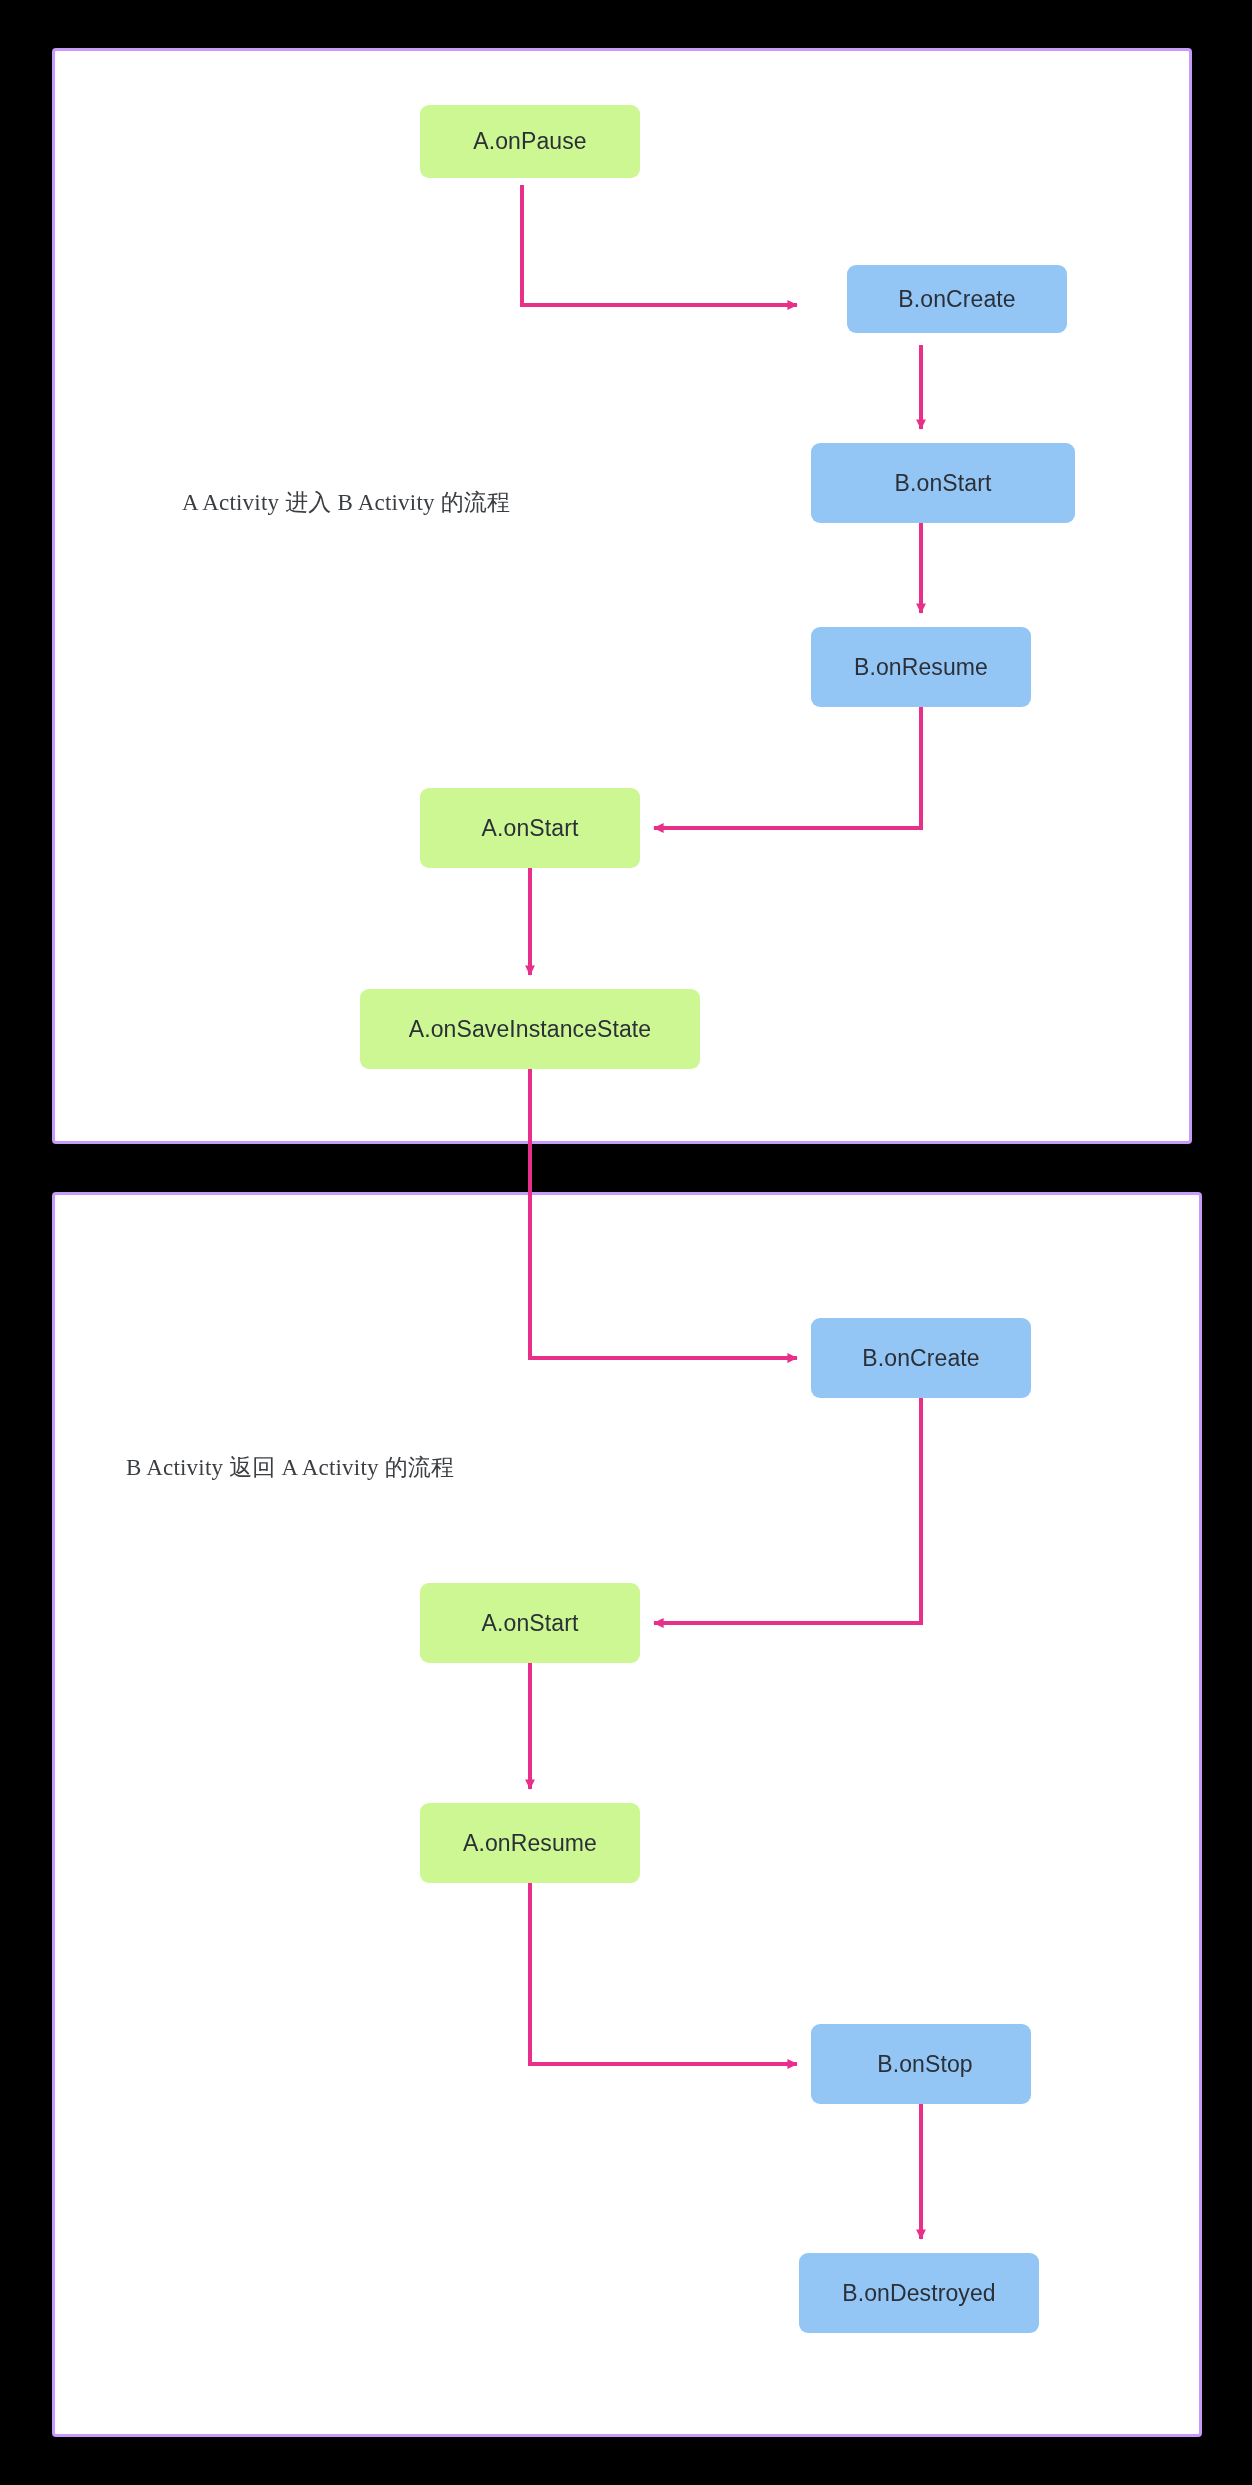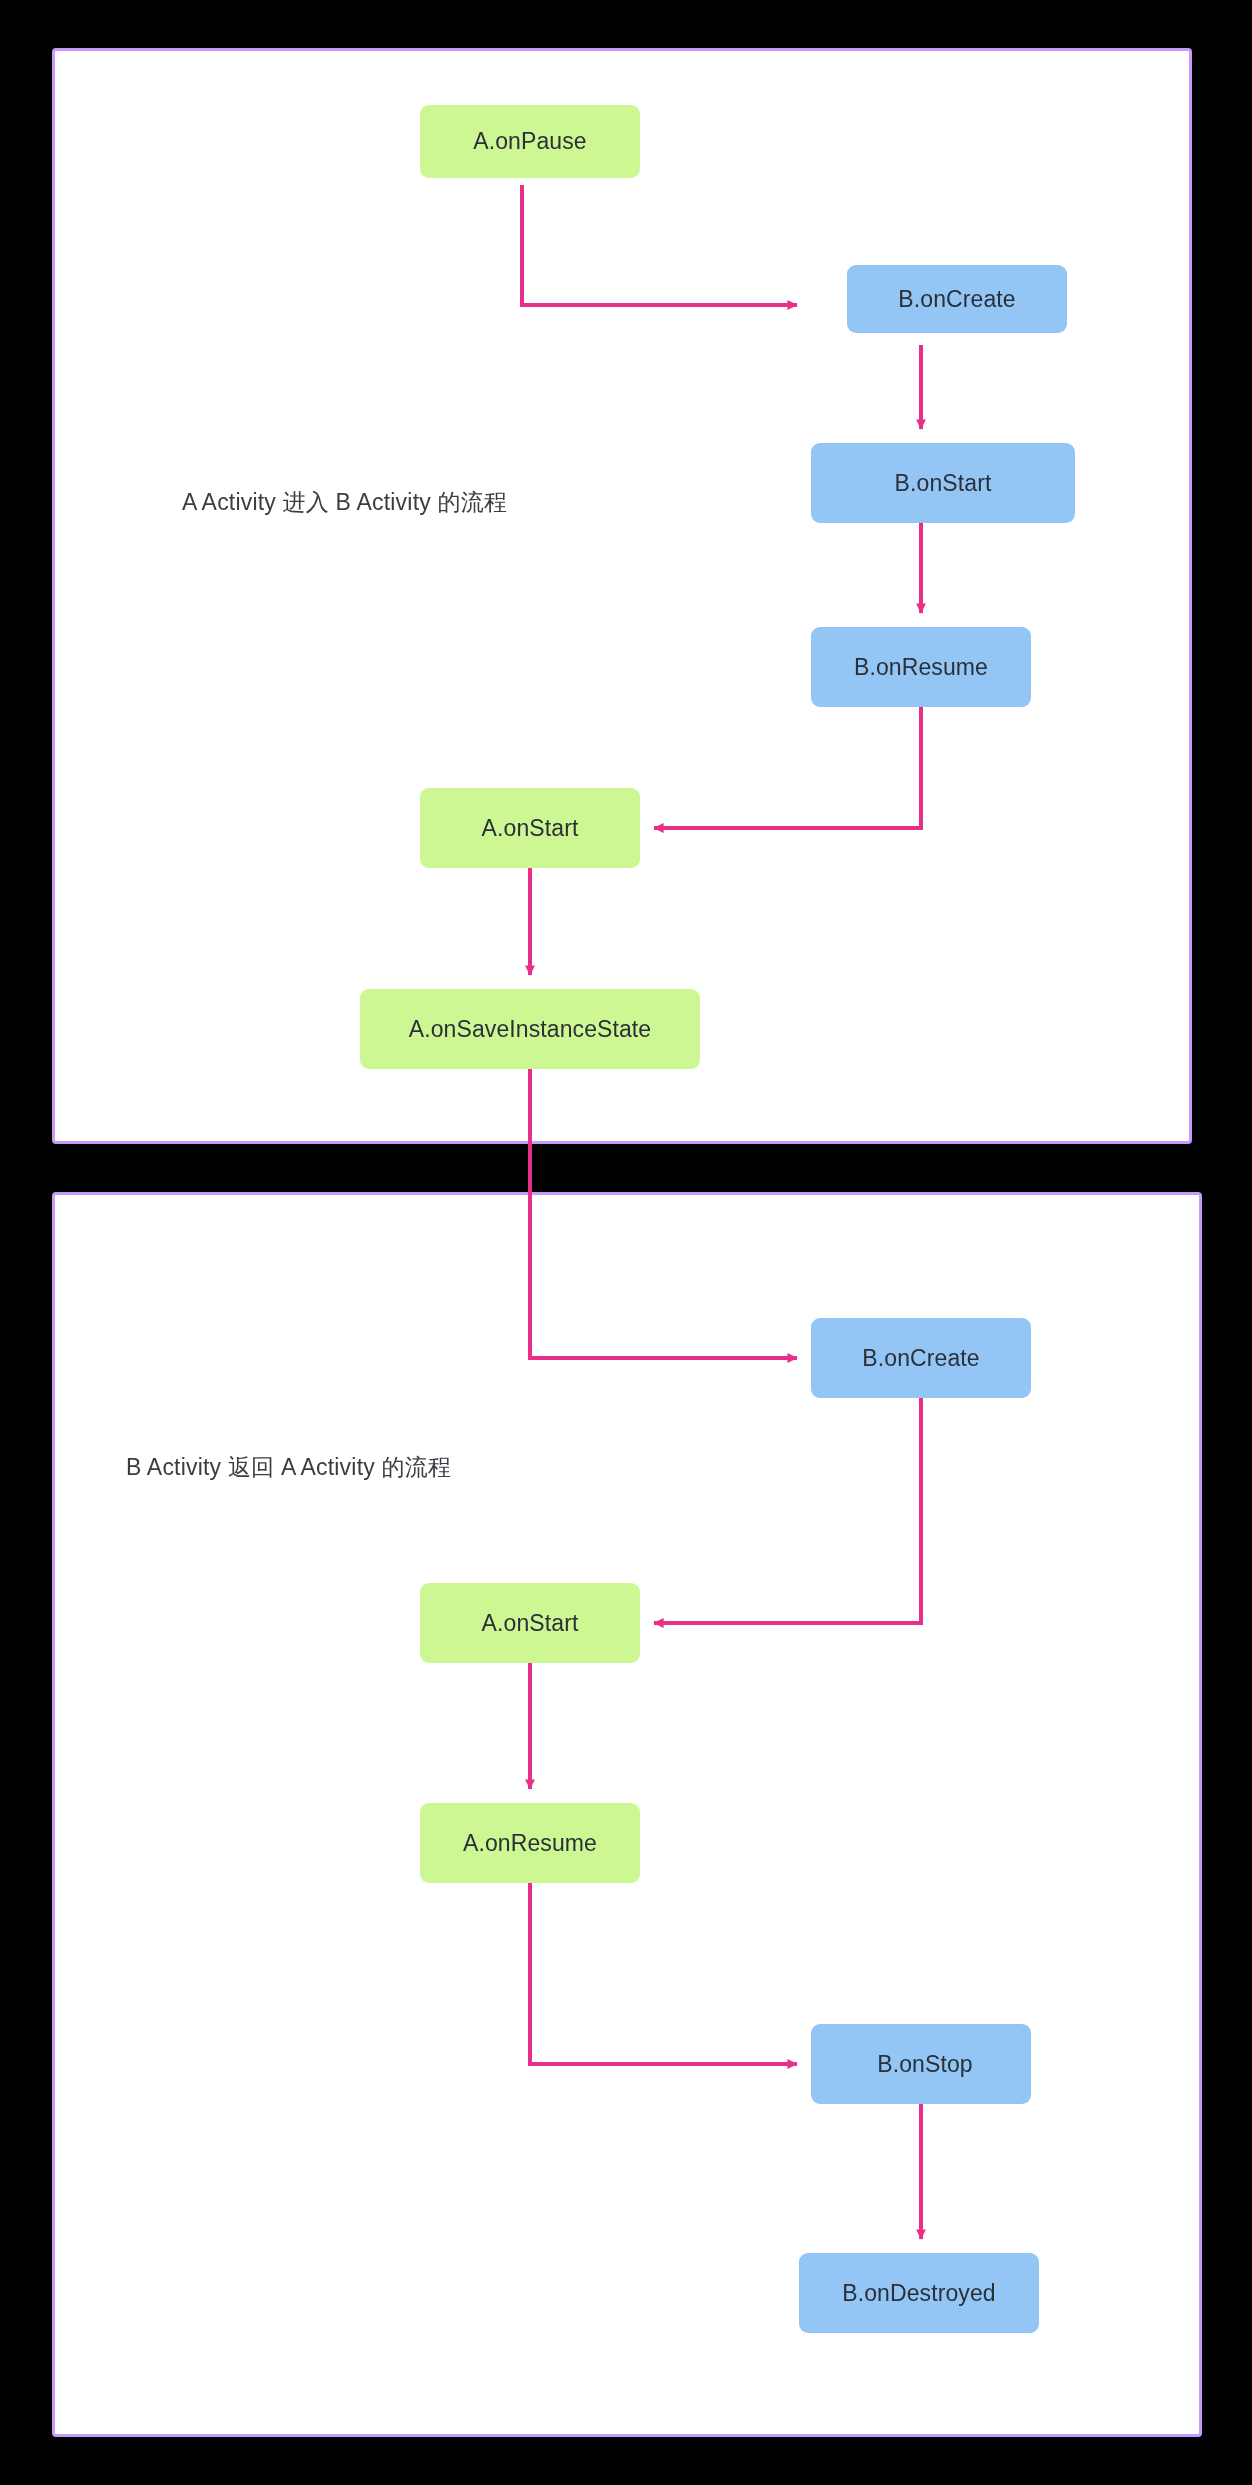--- a/index.html
+++ b/index.html
@@ -76,20 +76,21 @@
   .node.blue {
     background: #94c6f5;
   }
 
   .caption {
     position: absolute;
     color: #3a3d42;
     font-size: 23px;
     white-space: nowrap;
     letter-spacing: 0.2px;
+    font-family: Liberation Serif, serif;
   }
 </style>
 </head>
 <body>
 
 <div id="stage">
 
   <div class="panel" id="panel-1"></div>
 
   <div class="panel" id="panel-2"></div>

